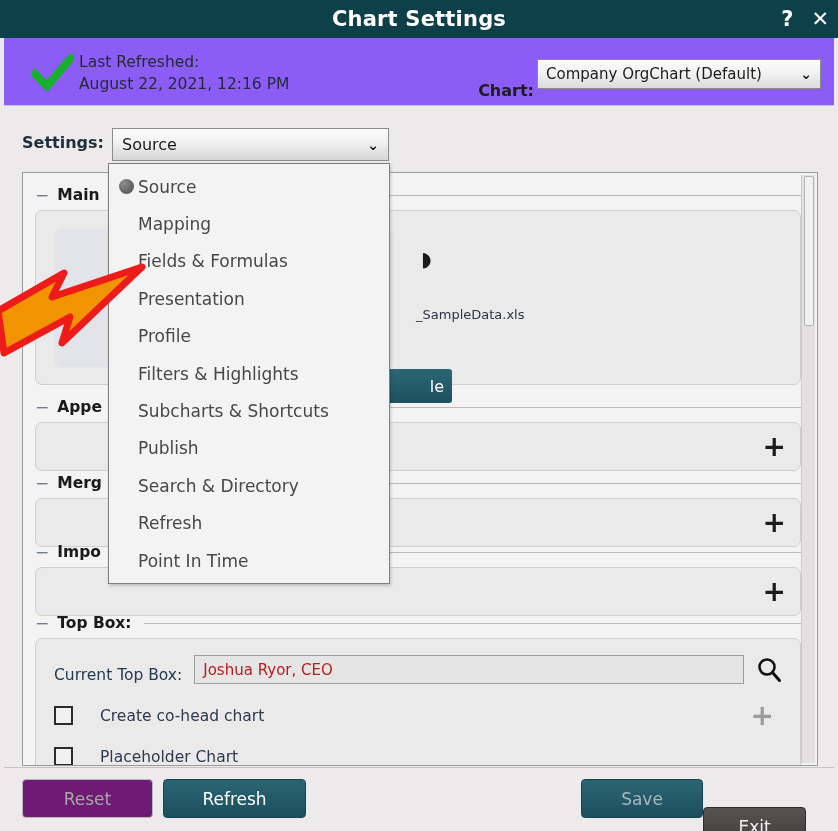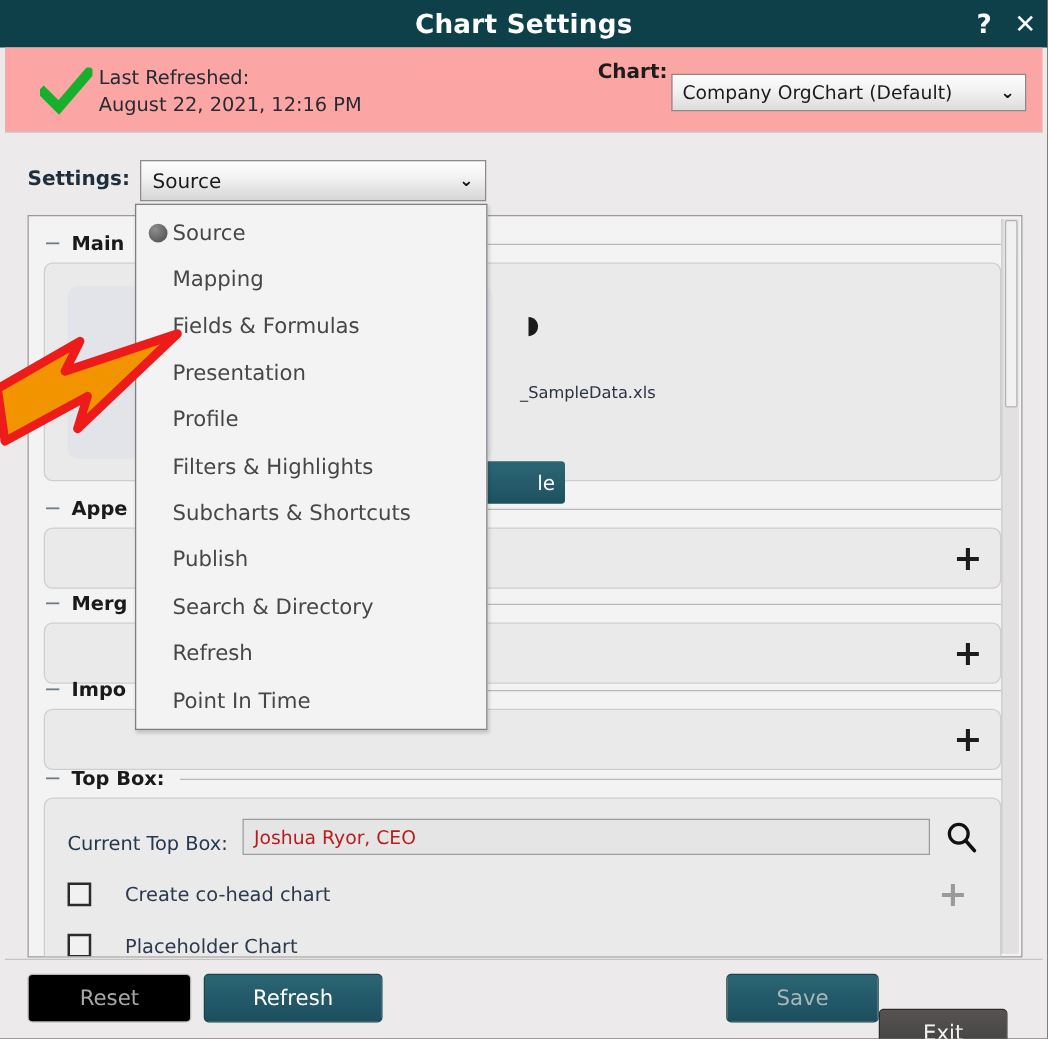--- a/index.html
+++ b/index.html
@@ -29,31 +29,31 @@
     display: flex; align-items: center; gap: 18px;
   }
   .tb-btn {
     color: #fff; font-size: 21px; font-weight: 700; line-height: 1;
     cursor: pointer; user-select: none;
   }
 
   
   .statusbar {
     position: absolute; left: 4px; top: 38px; width: 830px; height: 68px;
-    background: #fca5a5;
+    background: #8b5cf6;
     border-bottom: 1px solid #c8c6c6;
   }
   .check-icon { position: absolute; left: 28px; top: 16px; width: 42px; height: 38px; }
   .refresh-text {
     position: absolute; left: 75px; top: 13px;
     color: #242b33; font-size: 15.5px; line-height: 22px;
   }
   .refresh-text div { white-space: nowrap; }
   .chart-label {
-    position: absolute; right: 300px; top: 9px;
+    position: absolute; right: 300px; top: 43px;
     font-size: 16px; font-weight: 700; color: #1d1d1d;
   }
   .chart-select {
     position: absolute; right: 13px; top: 21px; width: 284px; height: 30px;
     border: 1px solid #8b8b8b;
     background: linear-gradient(to bottom, #fbfbfb 0%, #f2f2f2 45%, #dcdcdc 100%);
     display: flex; align-items: center; padding: 0 8px;
     font-size: 15px; color: #1b1b1b; cursor: pointer;
   }
   .chart-select .cs-val { flex: 1; white-space: nowrap; overflow: hidden; }
@@ -175,21 +175,21 @@
   .footer {
     position: absolute; left: 4px; bottom: 4px; width: 830px; height: 60px;
     background: #eceaea; border-top: 1px solid #c5c3c3;
   }
   .btn {
     position: absolute; top: 11px; height: 39px; border-radius: 4px;
     display: flex; align-items: center; justify-content: center;
     font-size: 17px; cursor: pointer; user-select: none;
   }
   .btn-reset {
-    left: 18px; width: 131px; background: #000000;
+    left: 18px; width: 131px; background: #701a75;
     border: 1px solid #b9b7b7; color: #a8a6a6;
   }
   .btn-refresh {
     left: 159px; width: 143px; color: #fff;
     background: linear-gradient(to bottom, #2b6574 0%, #1b4f5e 100%);
     border: 1px solid #174450;
   }
   .btn-save {
     right: 131px; width: 122px; color: #a9b6ba;
     background: linear-gradient(to bottom, #2b6574 0%, #1b4f5e 100%);

